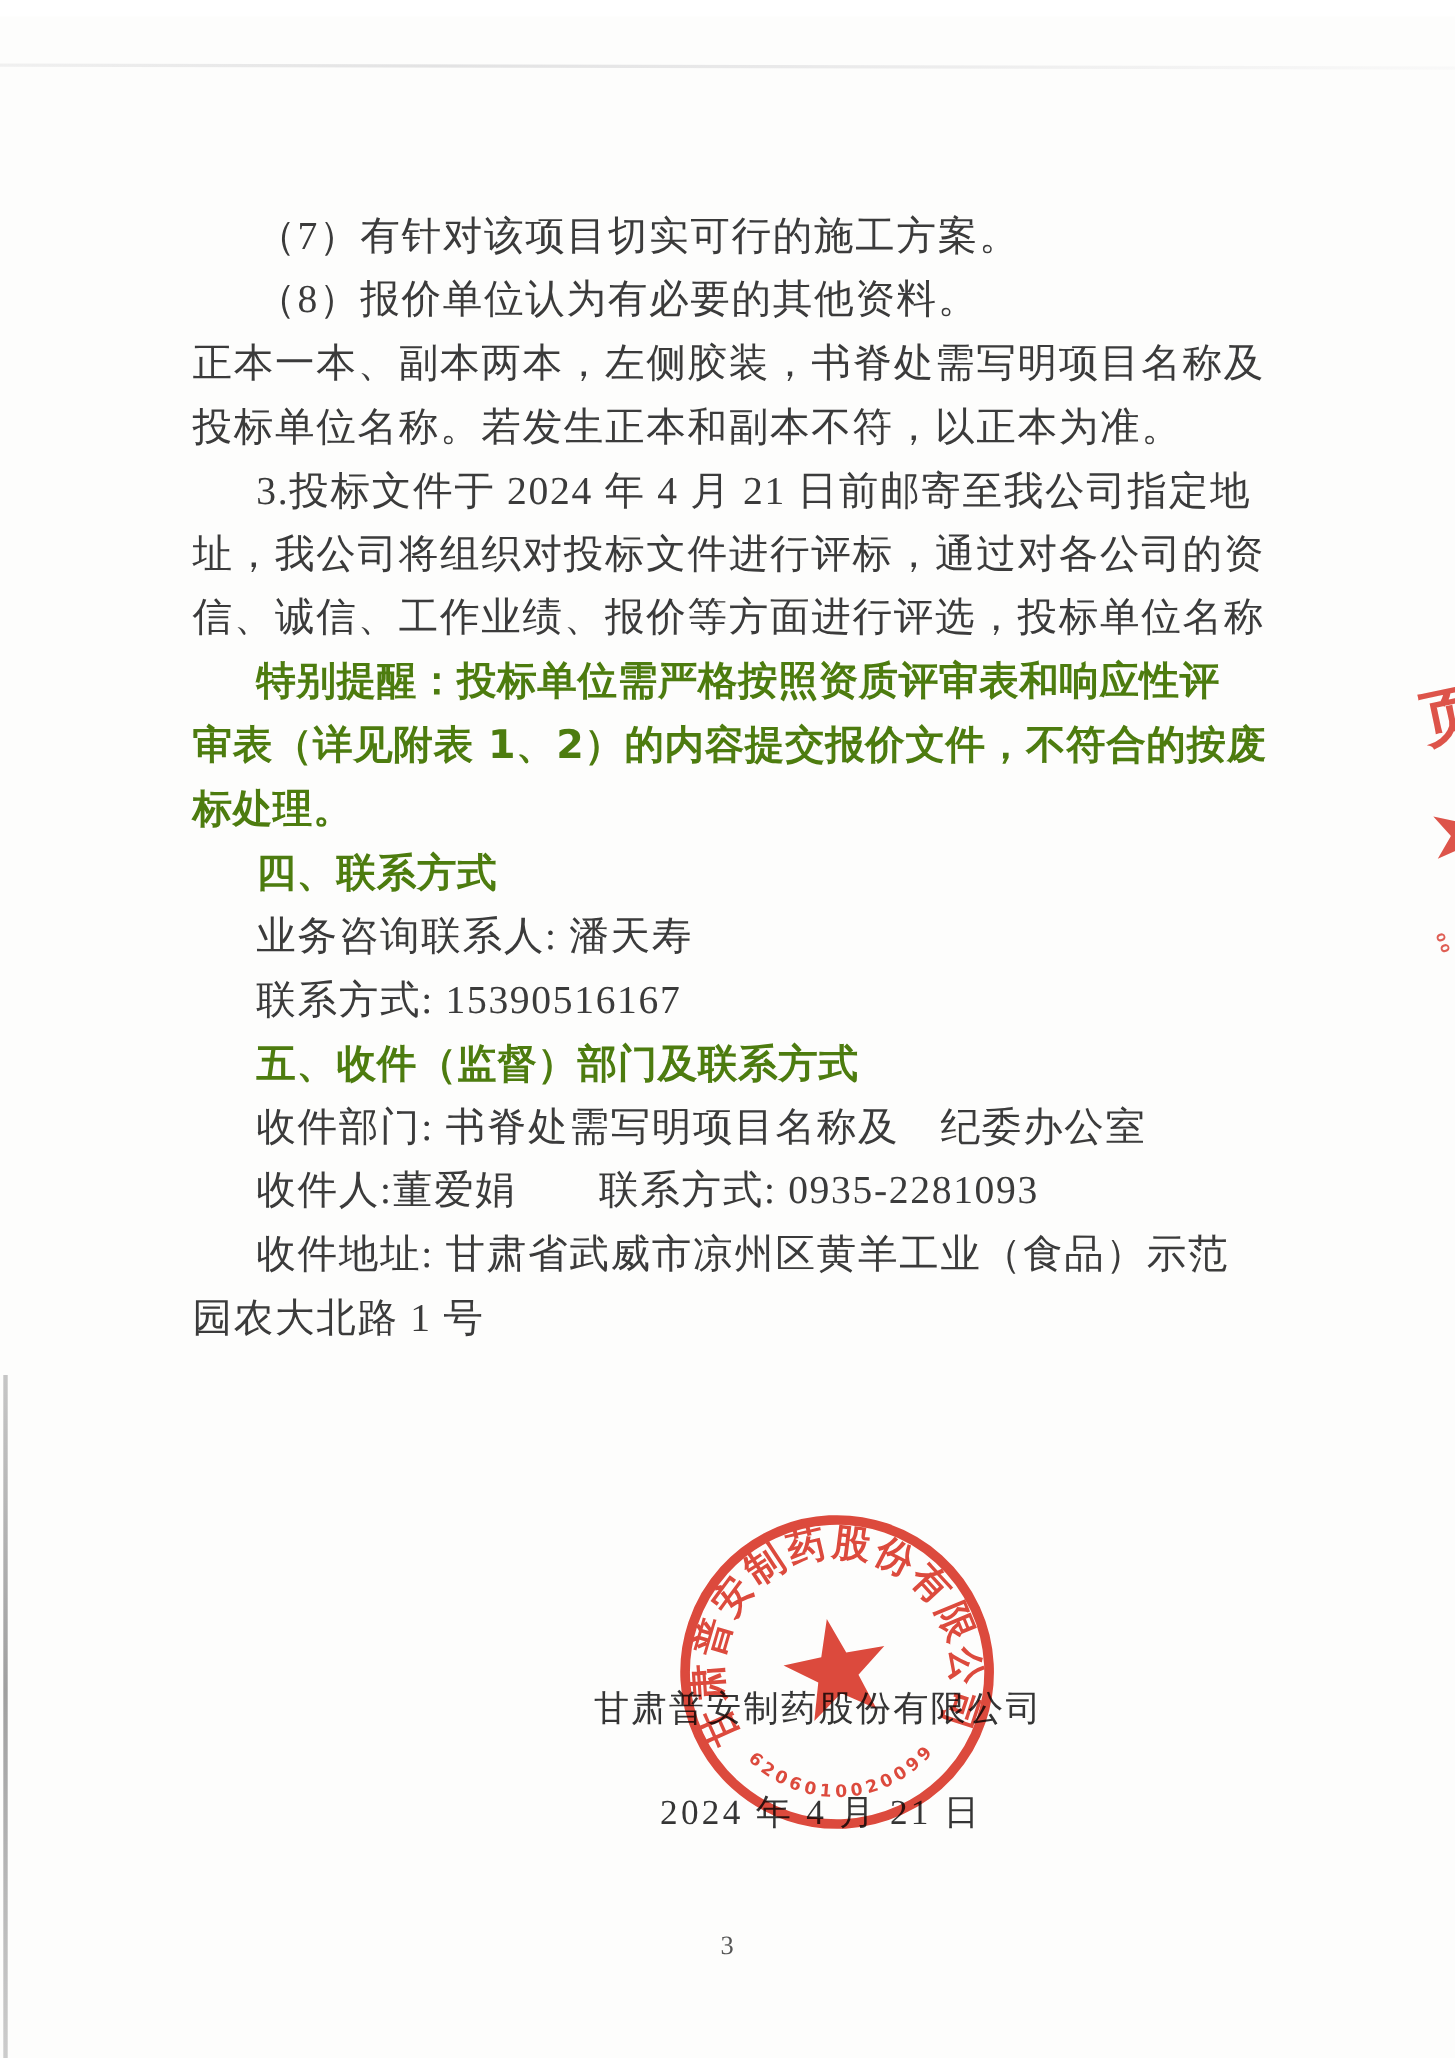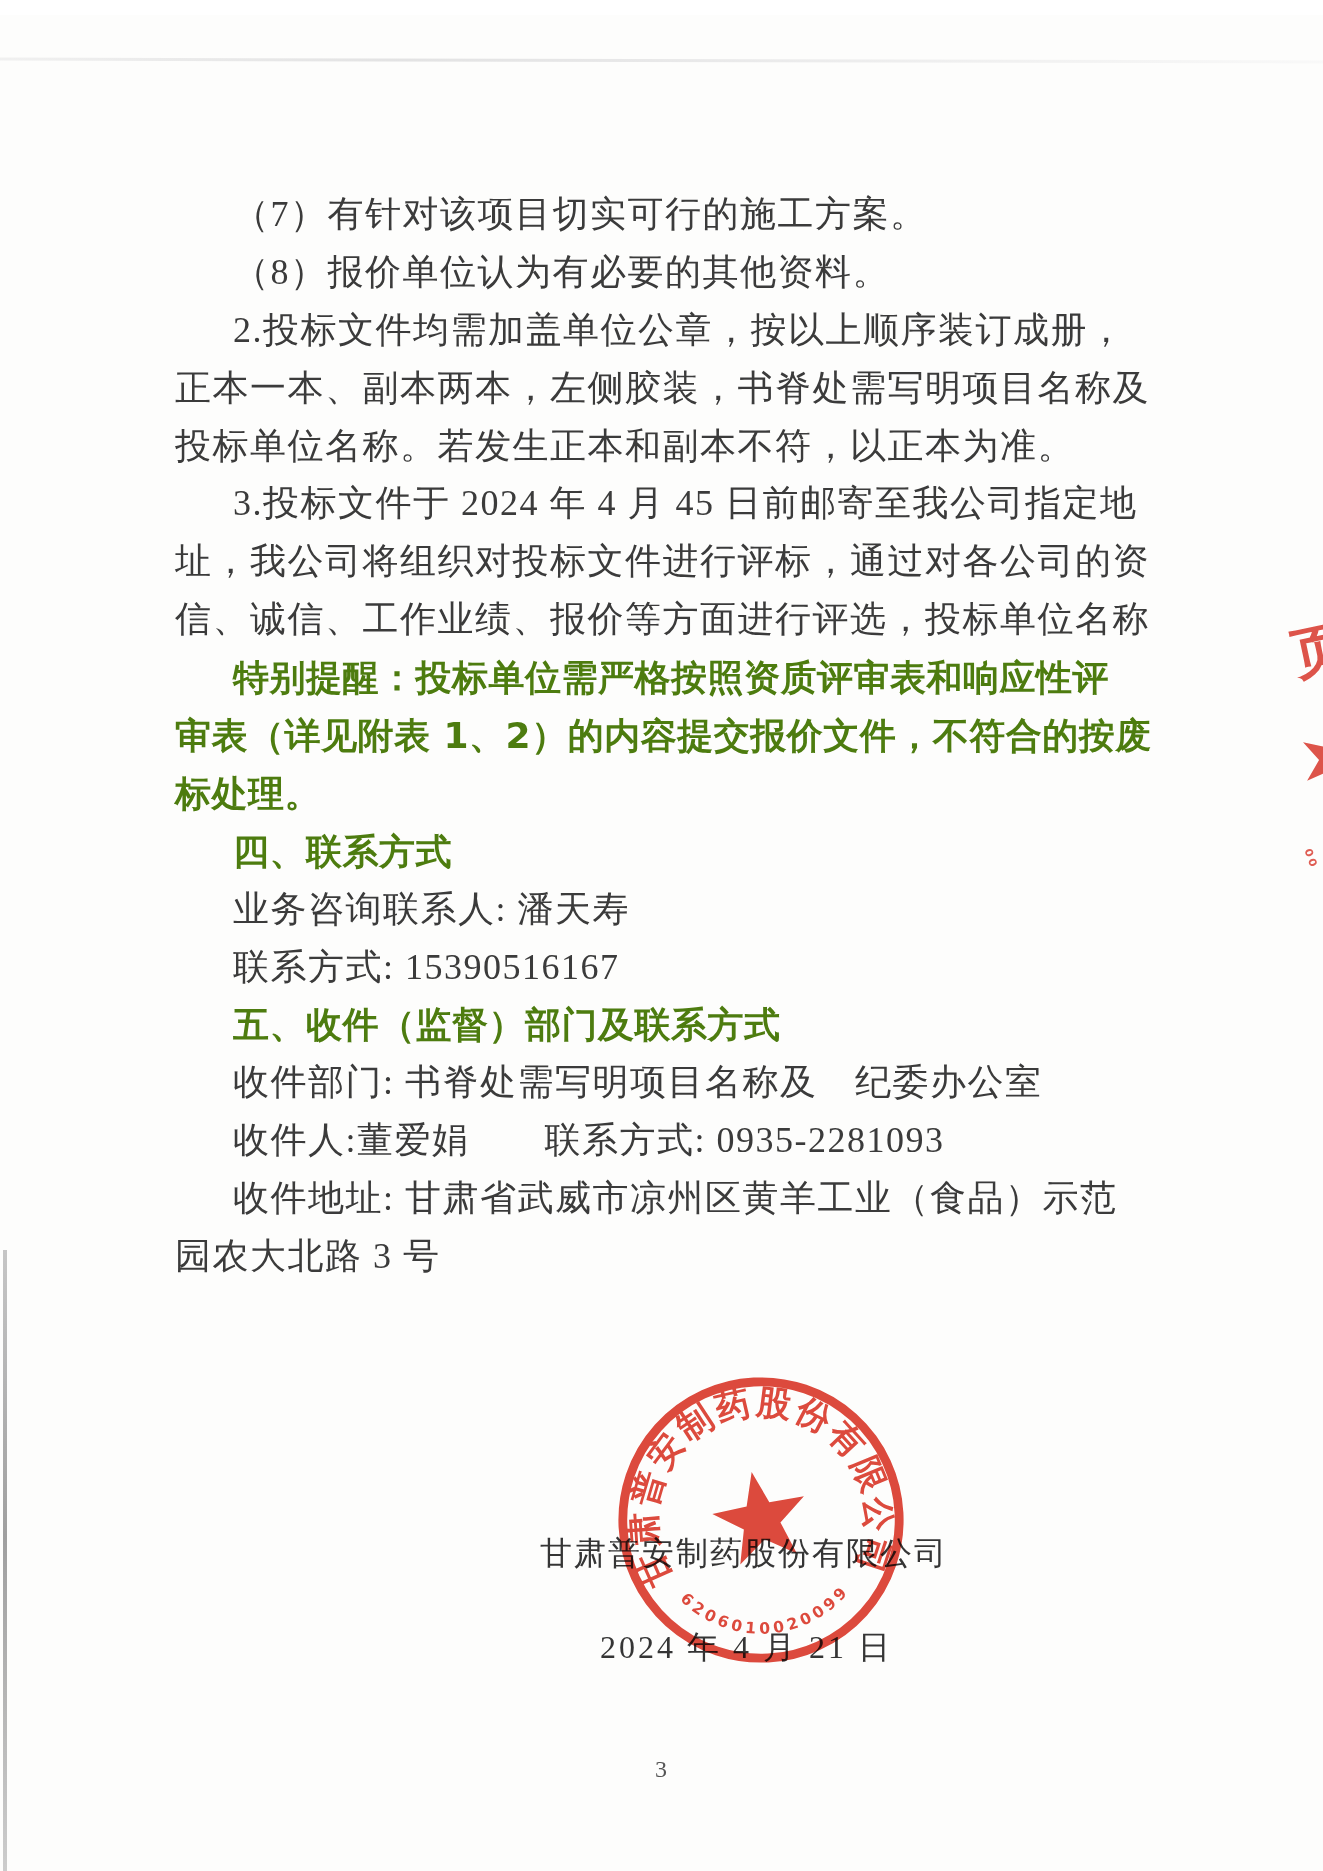--- a/index.html
+++ b/index.html
@@ -88,37 +88,36 @@
 <body>
 
 <div class="page">
 
   <div class="scan-top-line"></div>
   <div class="scan-left-line"></div>
 
   <div class="text-block">
     <div class="line ind">（7）有针对该项目切实可行的施工方案。</div>
     <div class="line ind">（8）报价单位认为有必要的其他资料。</div>
-    <div class="line ind">2.投标文件均需加盖单位公章，按以上顺序装订成册，</div>
     <div class="line">正本一本、副本两本，左侧胶装，书脊处需写明项目名称及</div>
     <div class="line">投标单位名称。若发生正本和副本不符，以正本为准。</div>
-    <div class="line ind">3.投标文件于 2024 年 4 月 45 日前邮寄至我公司指定地</div>
+    <div class="line ind">3.投标文件于 2024 年 4 月 21 日前邮寄至我公司指定地</div>
     <div class="line">址，我公司将组织对投标文件进行评标，通过对各公司的资</div>
     <div class="line">信、诚信、工作业绩、报价等方面进行评选，投标单位名称</div>
     <div class="line ind hei">特别提醒：投标单位需严格按照资质评审表和响应性评</div>
     <div class="line hei">审表（详见附表 1、2）的内容提交报价文件，不符合的按废</div>
     <div class="line hei">标处理。</div>
     <div class="line ind hei">四、联系方式</div>
     <div class="line ind">业务咨询联系人: 潘天寿</div>
     <div class="line ind">联系方式: 15390516167</div>
     <div class="line ind hei">五、收件（监督）部门及联系方式</div>
     <div class="line ind">收件部门: 书脊处需写明项目名称及　纪委办公室</div>
     <div class="line ind">收件人:董爱娟　　联系方式: 0935-2281093</div>
     <div class="line ind">收件地址: 甘肃省武威市凉州区黄羊工业（食品）示范</div>
-    <div class="line">园农大北路 3 号</div>
+    <div class="line">园农大北路 1 号</div>
   </div>
 
   <div class="sig-company">甘肃普安制药股份有限公司</div>
   <div class="sig-date">2024 年 4 月 21 日</div>
 
   <svg class="seal" viewBox="0 0 300 300">
     <circle cx="150" cy="150" r="141" fill="none" stroke="#dc3a2c" stroke-width="9"></circle>
     <path id="sealArcTop" d="M 61.5 212 A 108 108 0 1 1 238.5 212" fill="none"></path>
     <path id="sealArcBottom" d="M 49.5 208 A 116 116 0 0 0 250.5 208" fill="none"></path>
     <text class="seal-arc-text" fill="#dc3a2c" text-anchor="middle">

